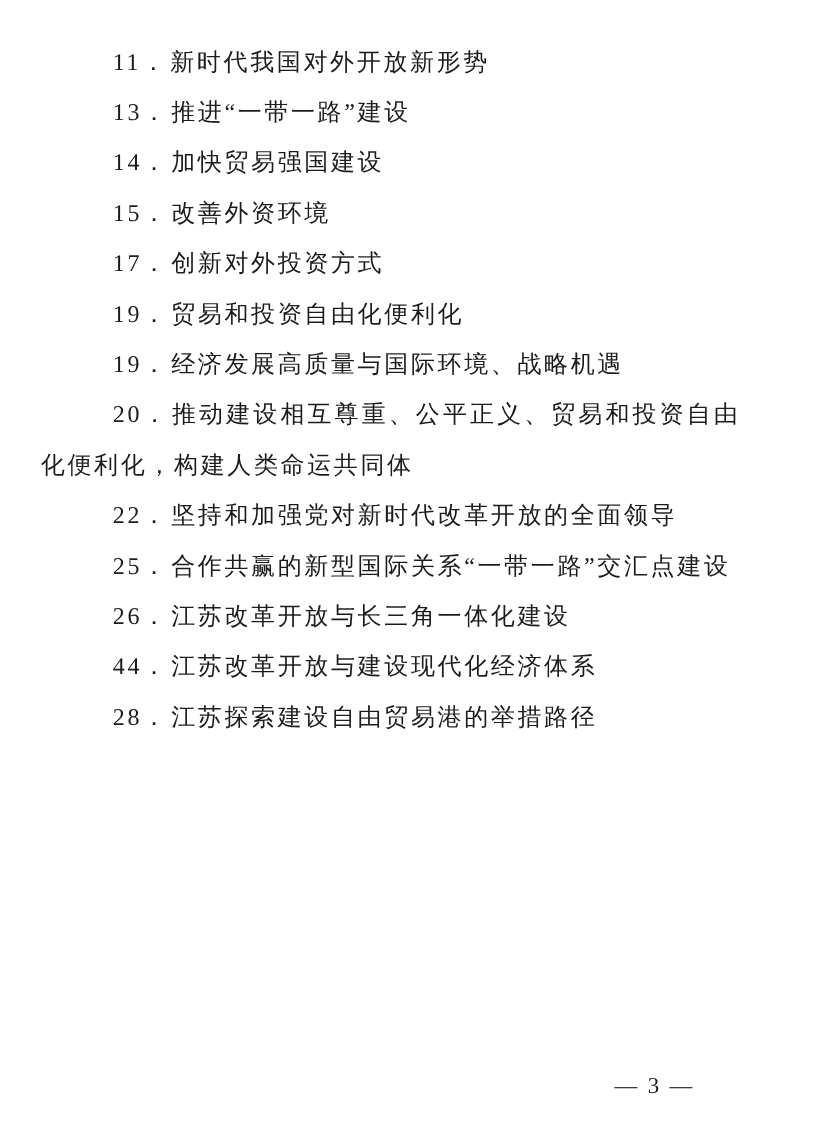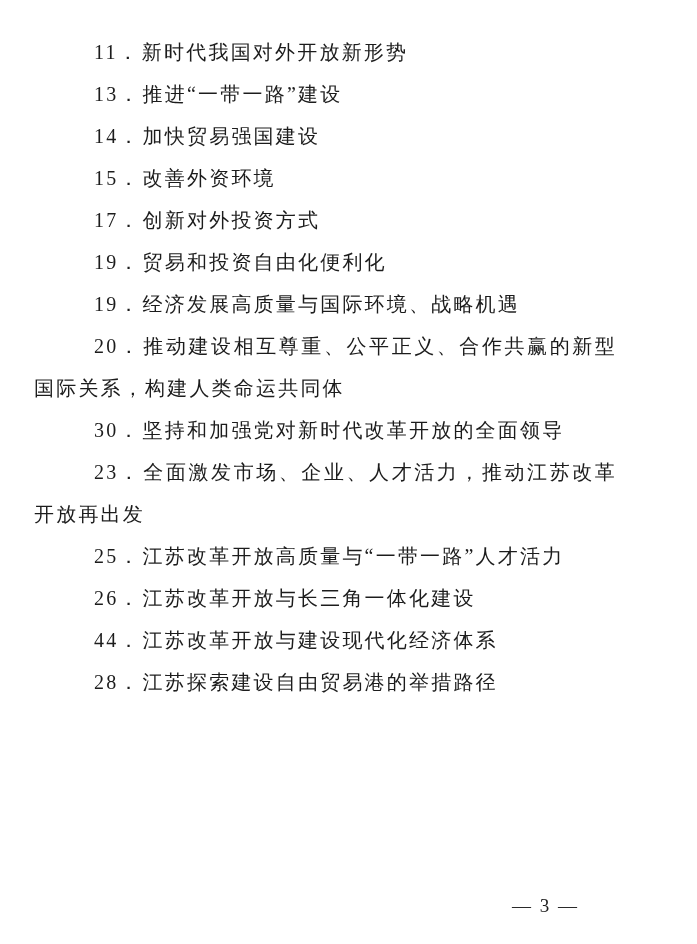--- a/index.html
+++ b/index.html
@@ -39,22 +39,21 @@
 
 <div class="page">
   <div class="content">
     <p class="item"><span class="num">11．</span><span>新时代我国对外开放新形势</span></p>
     <p class="item"><span class="num">13．</span><span>推进“一带一路”建设</span></p>
     <p class="item"><span class="num">14．</span><span>加快贸易强国建设</span></p>
     <p class="item"><span class="num">15．</span><span>改善外资环境</span></p>
     <p class="item"><span class="num">17．</span><span>创新对外投资方式</span></p>
     <p class="item"><span class="num">19．</span><span>贸易和投资自由化便利化</span></p>
     <p class="item"><span class="num">19．</span><span>经济发展高质量与国际环境、战略机遇</span></p>
-    <p class="item"><span class="num">20．</span><span>推动建设相互尊重、公平正义、合作共赢的新型国际关系，构建人类命运共同体</span></p>
-    <p class="item"><span class="num">30．</span><span>坚持和加强党对新时代改革开放的全面领导</span></p>
-    <p class="item"><span class="num">23．</span><span>全面激发市场、企业、人才活力，推动江苏改革开放再出发</span></p>
-    <p class="item"><span class="num">25．</span><span>江苏改革开放高质量与“一带一路”人才活力</span></p>
+    <p class="item"><span class="num">20．</span><span>推动建设相互尊重、公平正义、贸易和投资自由化便利化，构建人类命运共同体</span></p>
+    <p class="item"><span class="num">22．</span><span>坚持和加强党对新时代改革开放的全面领导</span></p>
+    <p class="item"><span class="num">25．</span><span>合作共赢的新型国际关系“一带一路”交汇点建设</span></p>
     <p class="item"><span class="num">26．</span><span>江苏改革开放与长三角一体化建设</span></p>
     <p class="item"><span class="num">44．</span><span>江苏改革开放与建设现代化经济体系</span></p>
     <p class="item"><span class="num">28．</span><span>江苏探索建设自由贸易港的举措路径</span></p>
   </div>
   <div class="pagenum">— 3 —</div>
 </div>
 
 </body></html>

